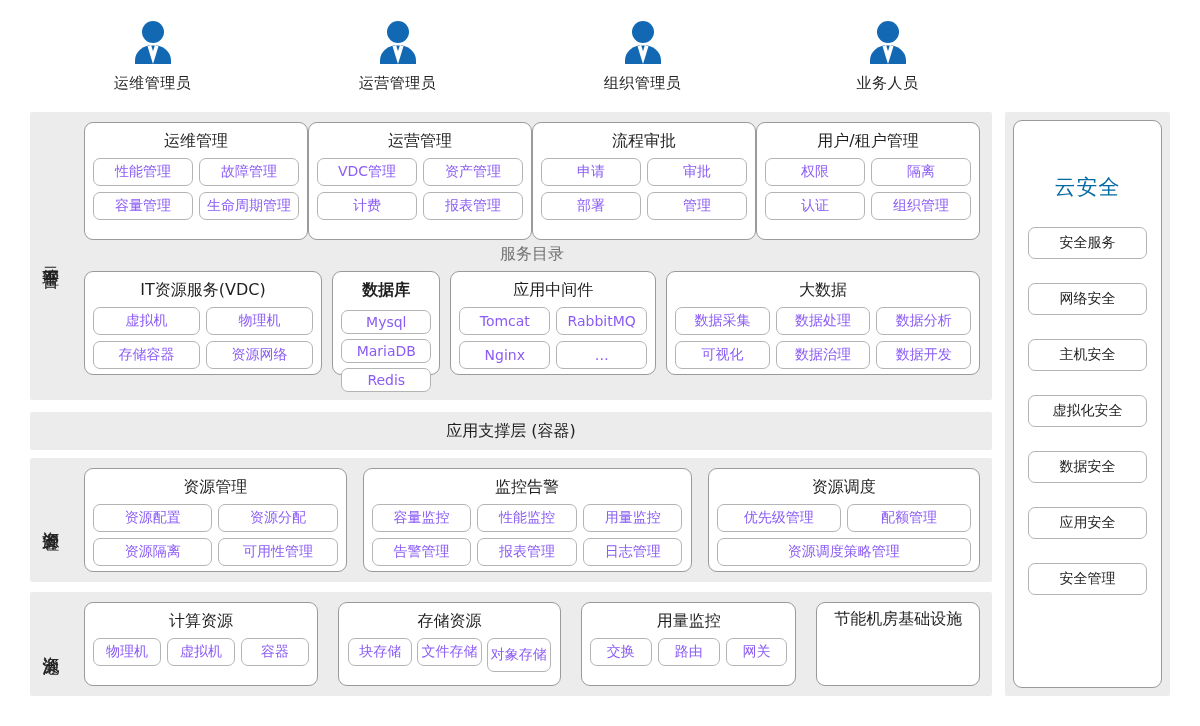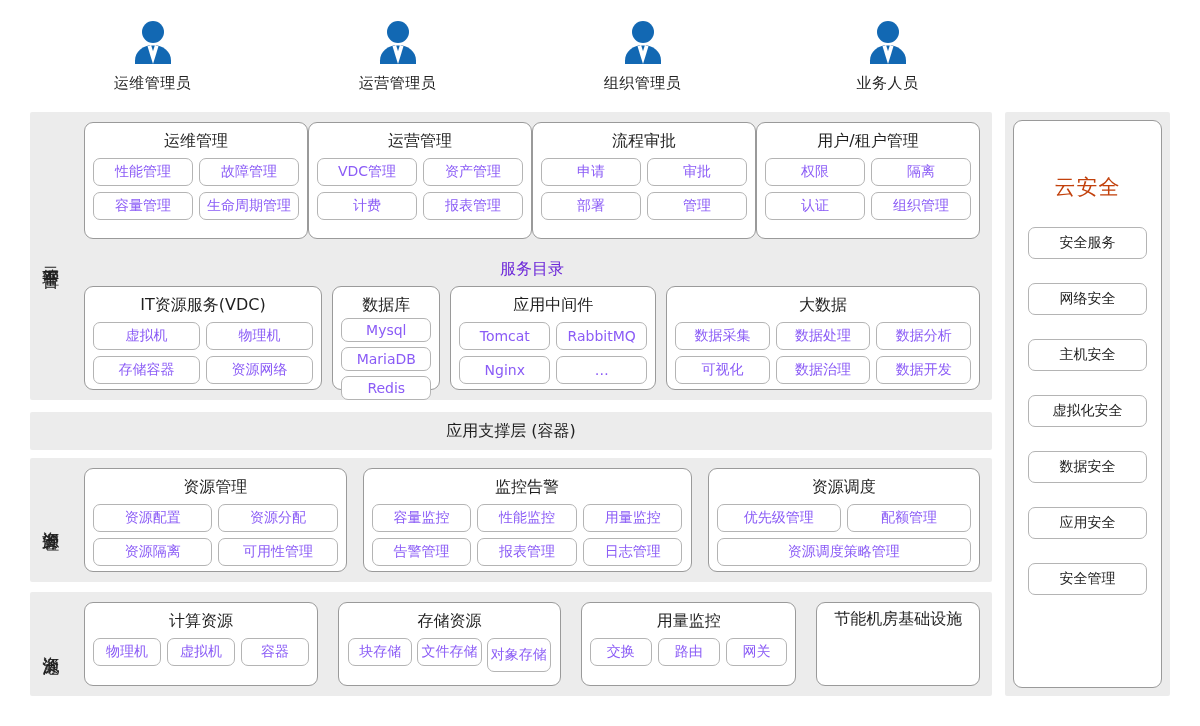--- a/index.html
+++ b/index.html
@@ -38,21 +38,21 @@
     font-size:14px;color:#8b5cf6;display:flex;align-items:center;justify-content:center;
     height:28px;padding:0 6px;box-sizing:border-box;white-space:nowrap;flex:1;
   }
   .chip.half{flex:0 0 calc(50% - 3px);}
   .chip.third{flex:0 0 calc(33.333% - 4px);}
   .chip.full{flex:0 0 100%;}
 
   
   .row-top{display:flex;padding:10px 12px 0;box-sizing:border-box;}
   .row-top .card{flex:1;min-width:0;}
-  .catalog-title{text-align:center;font-size:16px;color:#6d28d9;padding:20px 0 6px;}
+  .catalog-title{text-align:center;font-size:16px;color:#737373;padding:4px 0 6px;}
   .row-catalog{display:flex;gap:10px;padding:0 12px 10px;box-sizing:border-box;align-items:stretch;}
 
   .db-card .chips{flex-direction:column;gap:5px;}
   .db-card .chip{width:100%;flex:0 0 auto;}
 
   
   .strip{
     position:absolute;background:#ececec;display:flex;align-items:center;justify-content:center;
     font-size:16px;color:#1f1f1f;border-radius:2px;
   }
@@ -60,21 +60,21 @@
   
   .row-even{display:flex;gap:16px;padding:10px 12px;box-sizing:border-box;height:100%;}
   .row-even .card{min-width:0;}
 
   
   .sec-band{position:absolute;background:#ececec;border-radius:2px;padding:8px;box-sizing:border-box;}
   .sec-card{
     height:100%;background:#fff;border:1.4px solid #9a9a9a;border-radius:9px;
     display:flex;flex-direction:column;align-items:center;padding:10px 14px;box-sizing:border-box;
   }
-  .sec-title{font-size:21px;color:#c2410c;margin:42px 0 26px;letter-spacing:1px;}
+  .sec-title{font-size:21px;color:#0369a1;margin:42px 0 26px;letter-spacing:1px;}
   .sec-chip{
     width:100%;height:32px;border:1.2px solid #b4b4b4;border-radius:7px;background:#fff;
     display:flex;align-items:center;justify-content:center;font-size:14px;color:#232323;
     margin-bottom:24px;box-sizing:border-box;white-space:nowrap;
   }
 </style>
 </head>
 <body>
 
 <div class="page">
@@ -167,21 +167,21 @@
         <div class="card" style="flex:3.05;">
           <div class="card-title">IT资源服务(VDC)</div>
           <div class="chips">
             <div class="chip half">虚拟机</div>
             <div class="chip half">物理机</div>
             <div class="chip half">存储容器</div>
             <div class="chip half">资源网络</div>
           </div>
         </div>
         <div class="card db-card" style="flex:1.25;padding-bottom:6px;">
-          <div class="card-title" style="margin-bottom:2px;">数据库</div>
+          <div class="card-title" style="margin-bottom:9px;font-weight:bold;">数据库</div>
           <div class="chips">
             <div class="chip" style="height:24px;">Mysql</div>
             <div class="chip" style="height:24px;">MariaDB</div>
             <div class="chip" style="height:24px;">Redis</div>
           </div>
         </div>
         <div class="card" style="flex:2.6;text-align:right;">
           <div class="card-title">应用中间件</div>
           <div class="chips">
             <div class="chip half">Tomcat</div>

